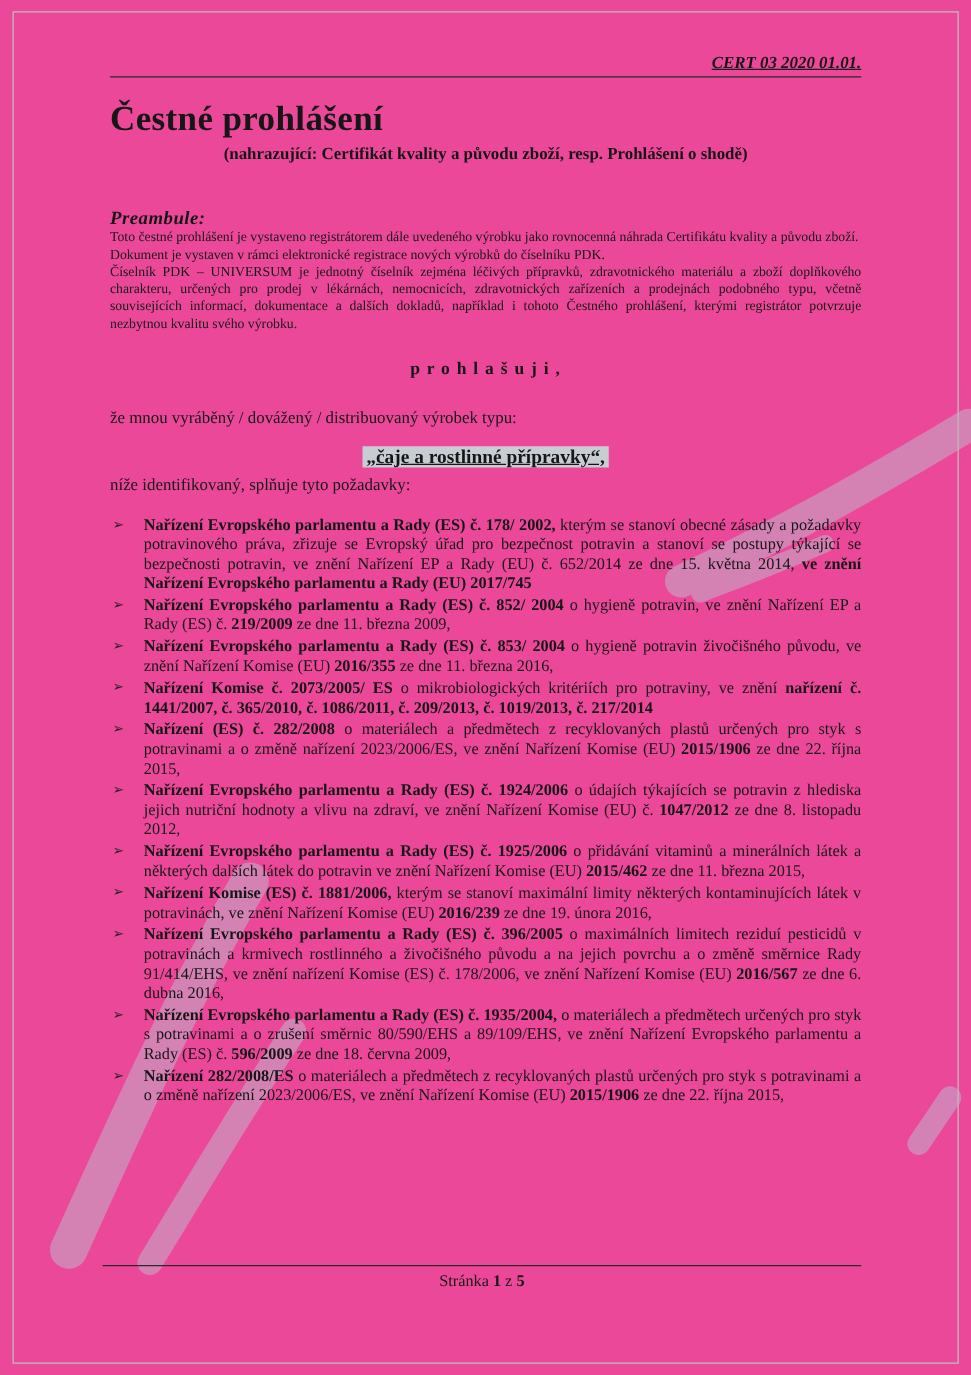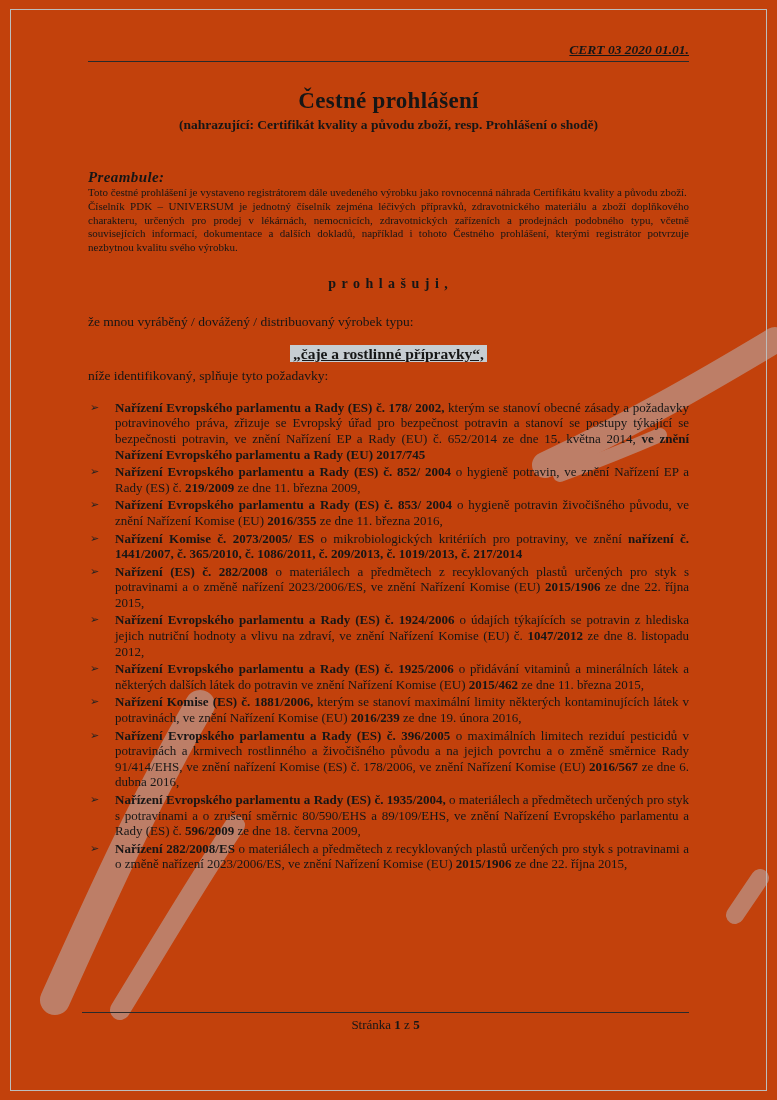--- a/index.html
+++ b/index.html
@@ -4,36 +4,36 @@
 <style>
   * { margin:0; padding:0; box-sizing:border-box; }
   html,body { background:#ffffff; }
   body {
     width:777px; height:1100px;
     font-family:"Liberation Serif","DejaVu Serif",serif;
     color:#161616;
   }
   .sheet {
     position:relative; width:777px; height:1100px;
-    background:#c2410c; overflow:hidden;
+    background:#ec4899; overflow:hidden;
   }
   .scan-border {
     position:absolute; left:10px; top:9px; right:10px; bottom:9px;
     border:1px solid #bdbdbd; pointer-events:none; z-index:3;
   }
   .watermark { position:absolute; inset:0; z-index:0; }
   .content { position:relative; z-index:1; padding:42px 88px 0 88px; }
 
   .header {
     text-align:right; font-style:italic; font-weight:bold; font-size:13.5px;
     padding-bottom:3px; border-bottom:1.5px solid #2a2a2a;
   }
   .header span { text-decoration:underline; }
 
-  .title { margin-top:26px; text-align:center; font-weight:bold; font-size:23px; letter-spacing:.3px; }
+  .title { margin-top:18px; font-weight:bold; font-size:28px; letter-spacing:.3px; }
   .subtitle { margin-top:3px; text-align:center; font-weight:bold; font-size:13.5px; }
 
   .preamble-heading { margin-top:36px; font-weight:bold; font-size:15px; letter-spacing:.4px;font-style:italic; }
   .pre-par { font-weight:normal; font-size:11px; line-height:1.25; text-align:justify; }
 
   .intro { margin-top:22px; font-size:13.5px; text-indent:42px; }
   .declare { margin-top:21px; text-align:center; font-weight:bold; font-size:14px; letter-spacing:1px; }
   .product-line { margin-top:22px; font-size:13.5px; }
   .product-type { margin-top:15px; text-align:center; font-size:15.5px; font-weight:bold; }
   .product-type .highlight { background:#c7cdd2; text-decoration:underline; padding:0 3px; }
@@ -77,20 +77,21 @@
     <div class="header">
       <span>CERT 03 2020 01.01.</span>
     </div>
 
     <div class="title">Čestné prohlášení</div>
     <div class="subtitle">(nahrazující: Certifikát kvality a původu zboží, resp. Prohlášení o shodě)</div>
 
     <div class="preamble-heading">Preambule:</div>
     <div>
         <p class="pre-par">Toto čestné prohlášení je vystaveno registrátorem dále uvedeného výrobku jako rovnocenná náhrada Certifikátu kvality a původu zboží.</p>
+        <p class="pre-par">Dokument je vystaven v rámci elektronické registrace nových výrobků do číselníku PDK.</p>
         <p class="pre-par">Číselník PDK – UNIVERSUM je jednotný číselník zejména léčivých přípravků, zdravotnického materiálu a zboží doplňkového charakteru, určených pro prodej v lékárnách, nemocnicích, zdravotnických zařízeních a prodejnách podobného typu, včetně souvisejících informací, dokumentace a dalších dokladů, například i tohoto Čestného prohlášení, kterými registrátor potvrzuje nezbytnou kvalitu svého výrobku.</p>
       </div>
 
 
     <div class="declare">p r o h l a š u j i ,</div>
 
     <p class="product-line">že mnou vyráběný / dovážený  / distribuovaný výrobek typu:</p>
 
     <div class="product-type">
       <span class="highlight" style="background: rgb(199, 205, 210);">„čaje a rostlinné přípravky“,</span>

